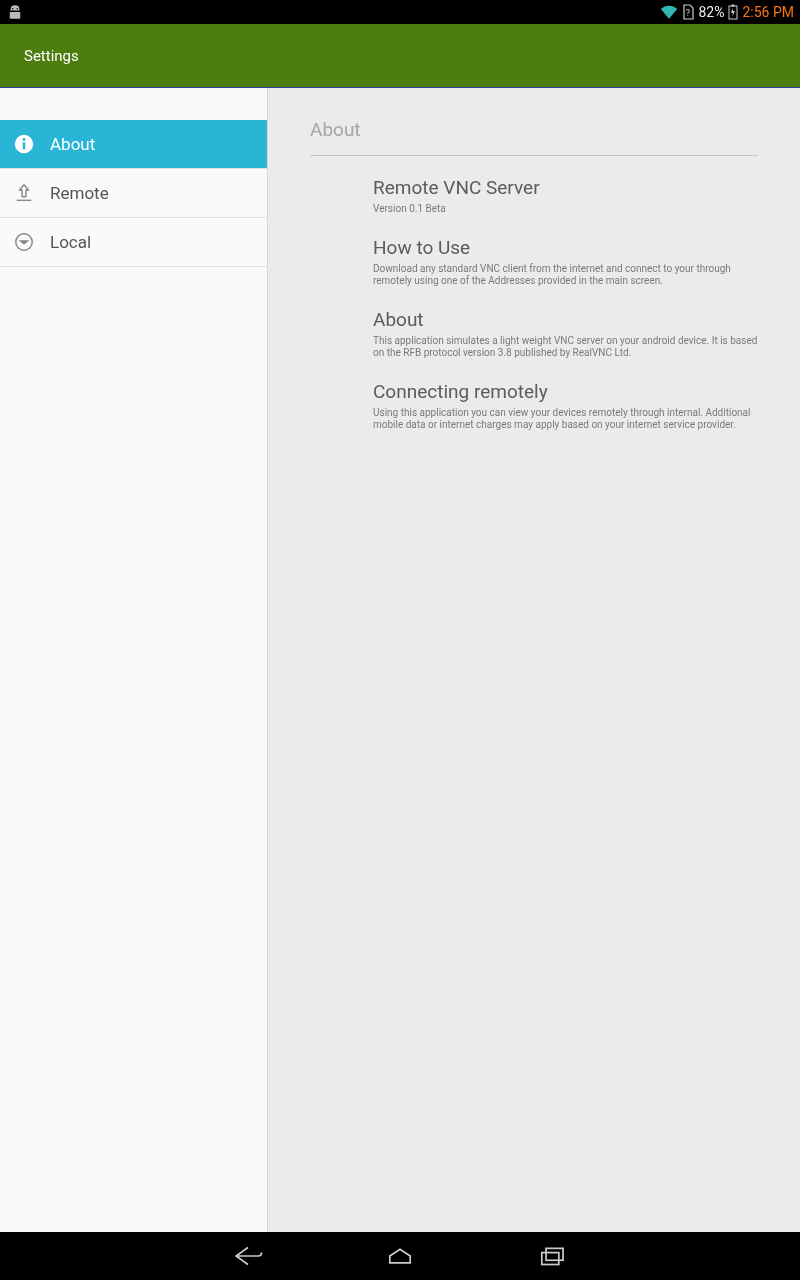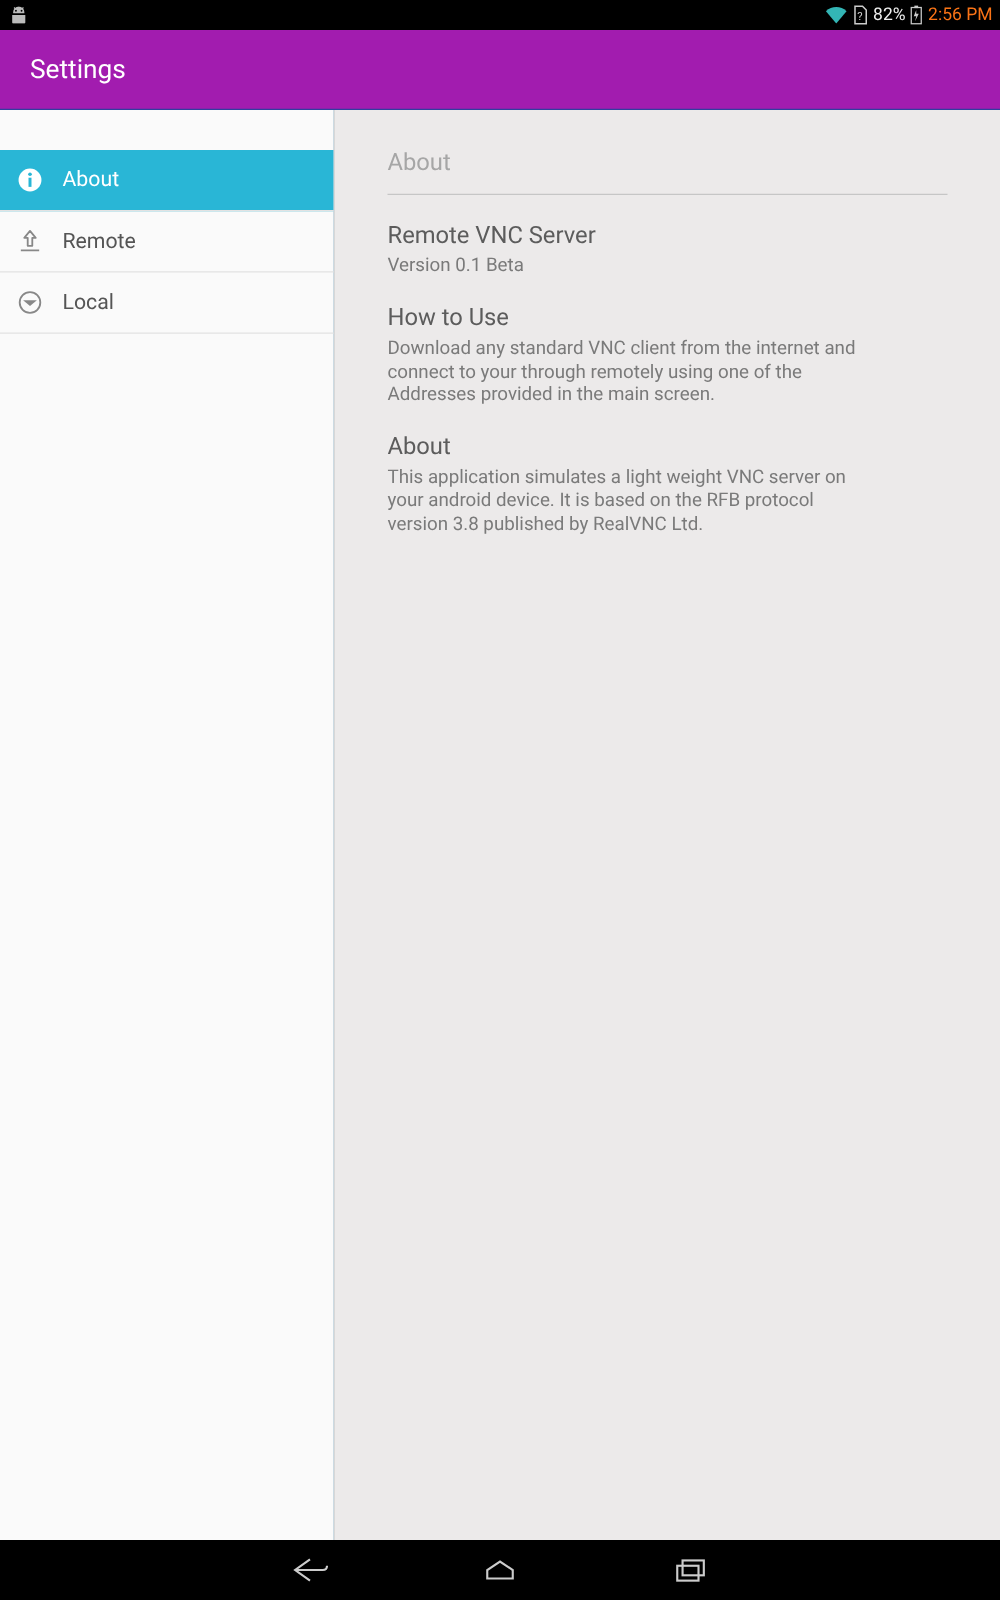--- a/index.html
+++ b/index.html
@@ -9,39 +9,39 @@
   
   .status-bar { height: 24px; background: #000; color: #fff; display: flex; align-items: center; font-size: 14px; padding: 0 6px; }
   .status-left { display: flex; align-items: center; gap: 6px; }
   .status-spacer { flex: 1; }
   .status-right { display: flex; align-items: center; gap: 4px; }
   .status-right .teal { color: #f97316; }
   .status-right .white { color: #eee; }
   .status-icon { display: inline-flex; align-items: center; }
 
   
-  .app-bar { height: 64px; background: #a21caf; color: #fff; display: flex; align-items: center; padding: 0 24px; font-size: 21px; font-weight: 400; border-bottom: 1px solid #303f9f; }
+  .app-bar { height: 64px; background: #4d7c0f; color: #fff; display: flex; align-items: center; padding: 0 24px; font-size: 15px; font-weight: 400; border-bottom: 1px solid #303f9f; }
 
   
-  .app-body { flex: 1; background: #0369a1; display: flex; }
+  .app-body { flex: 1; background: #c4b5fd; display: flex; }
 
   
   .sidebar { width: 267px; background: #fafafa; display: flex; flex-direction: column; padding-top: 32px; }
   .sidebar-item { height: 49px; display: flex; align-items: center; padding: 0 12px; gap: 14px; font-size: 17px; color: #555; border-bottom: 1px solid #e2e2e2; cursor: pointer; }
   .sidebar-item.active { background: #29b6d6; color: #fff; }
   .sidebar-icon { width: 24px; height: 24px; display: flex; align-items: center; justify-content: center; flex-shrink: 0; }
   .sidebar-icon svg { width: 22px; height: 22px; }
 
   
   .content-wrap { flex: 1; padding: 0; }
   .content-panel { background: #eceaea; width: 100%; height: 100%; padding: 30px 42px; border-left: 1px solid #d7d7d7; }
   .content-title { font-size: 19px; color: #a6a6a6; font-weight: 400; padding-bottom: 14px; border-bottom: 1px solid #c6c6c6; margin-bottom: 20px; }
-  .section { margin-right: 0; margin-bottom: 20px; max-width: 392px; }
+  .section { margin-left: 63px; margin-right: 0; margin-bottom: 20px; max-width: 392px; }
   .section h2 { font-size: 19px; font-weight: 400; color: #5c5c5c; margin-bottom: 4px; }
-  .section p { font-size: 15px; color: #7a7a7a; line-height: 1.25; }
+  .section p { font-size: 10px; color: #7a7a7a; line-height: 1.25; }
 
   
   .nav-bar { height: 48px; background: #000; display: flex; align-items: center; justify-content: center; gap: 110px; }
   .nav-btn { width: 42px; height: 42px; display: flex; align-items: center; justify-content: center; cursor: pointer; }
   .nav-btn svg { width: 34px; height: 28px; stroke: #ccc; fill: none; stroke-width: 2; }
 </style>
 </head>
 <body>
 
 <div class="device">
@@ -138,20 +138,24 @@
         <div class="section">
           <h2>How to Use</h2>
           <p>Download any standard VNC client from the internet and connect to your through remotely using one of the Addresses provided in the main screen.</p>
         </div>
 
         <div class="section">
           <h2>About</h2>
           <p>This application simulates a light weight VNC server on your android device. It is based on the RFB protocol version 3.8 published by RealVNC Ltd.</p>
         </div>
 
+        <div class="section">
+          <h2>Connecting remotely</h2>
+          <p>Using this application you can view your devices remotely through internal. Additional mobile data or internet charges may apply based on your internet service provider.</p>
+        </div>
 
       </div>
     </div>
   </div>
 
   <div class="nav-bar">
     <div class="nav-btn">
       <svg viewBox="0 0 40 28">
           <path d="M20 4 L6 14 L20 24 M6 14 H32 Q36 14 36 10"></path>
         </svg>

